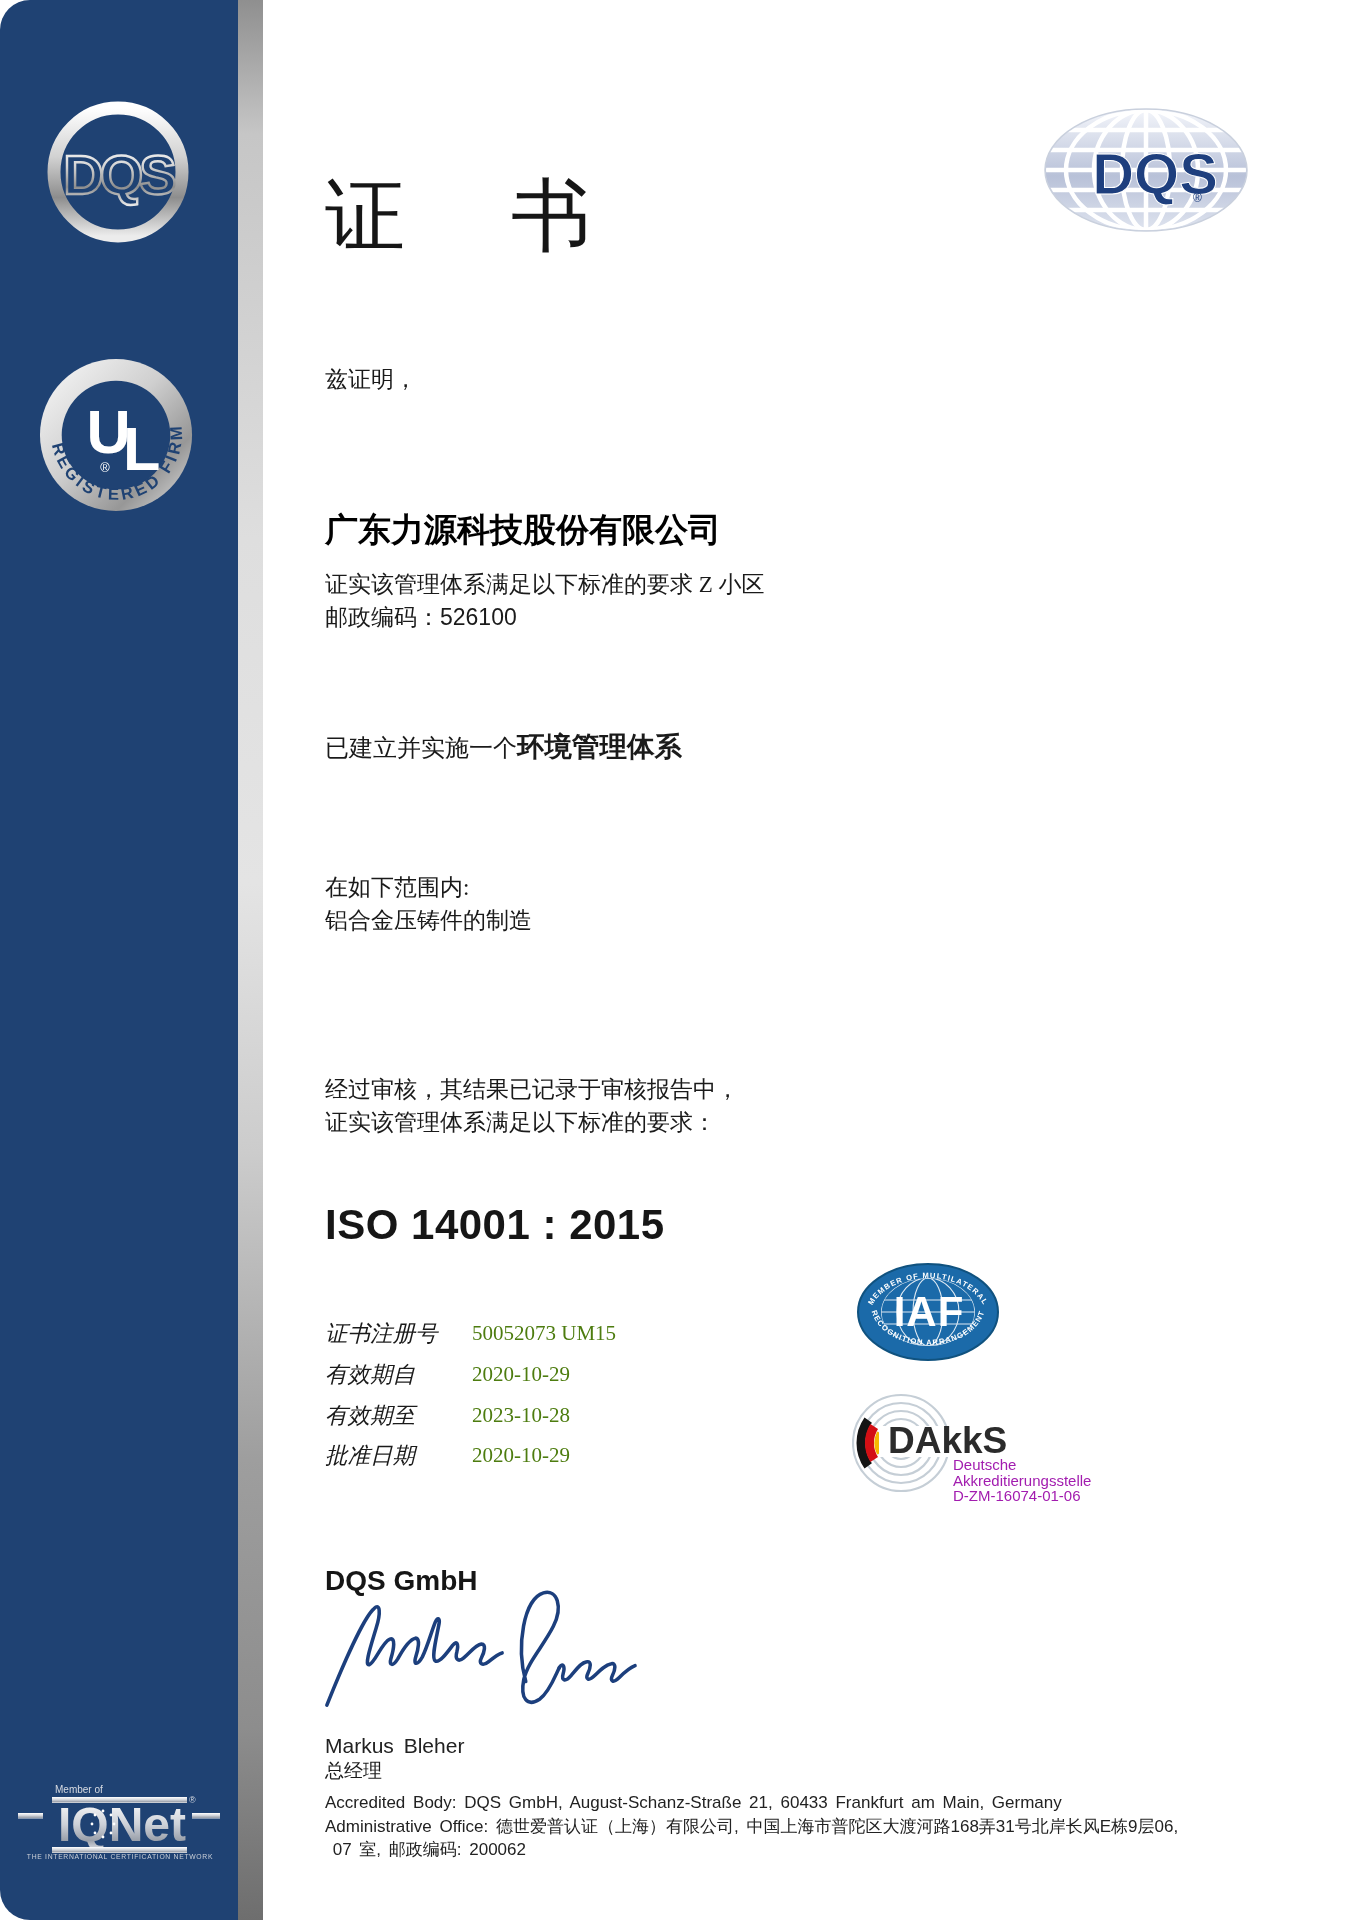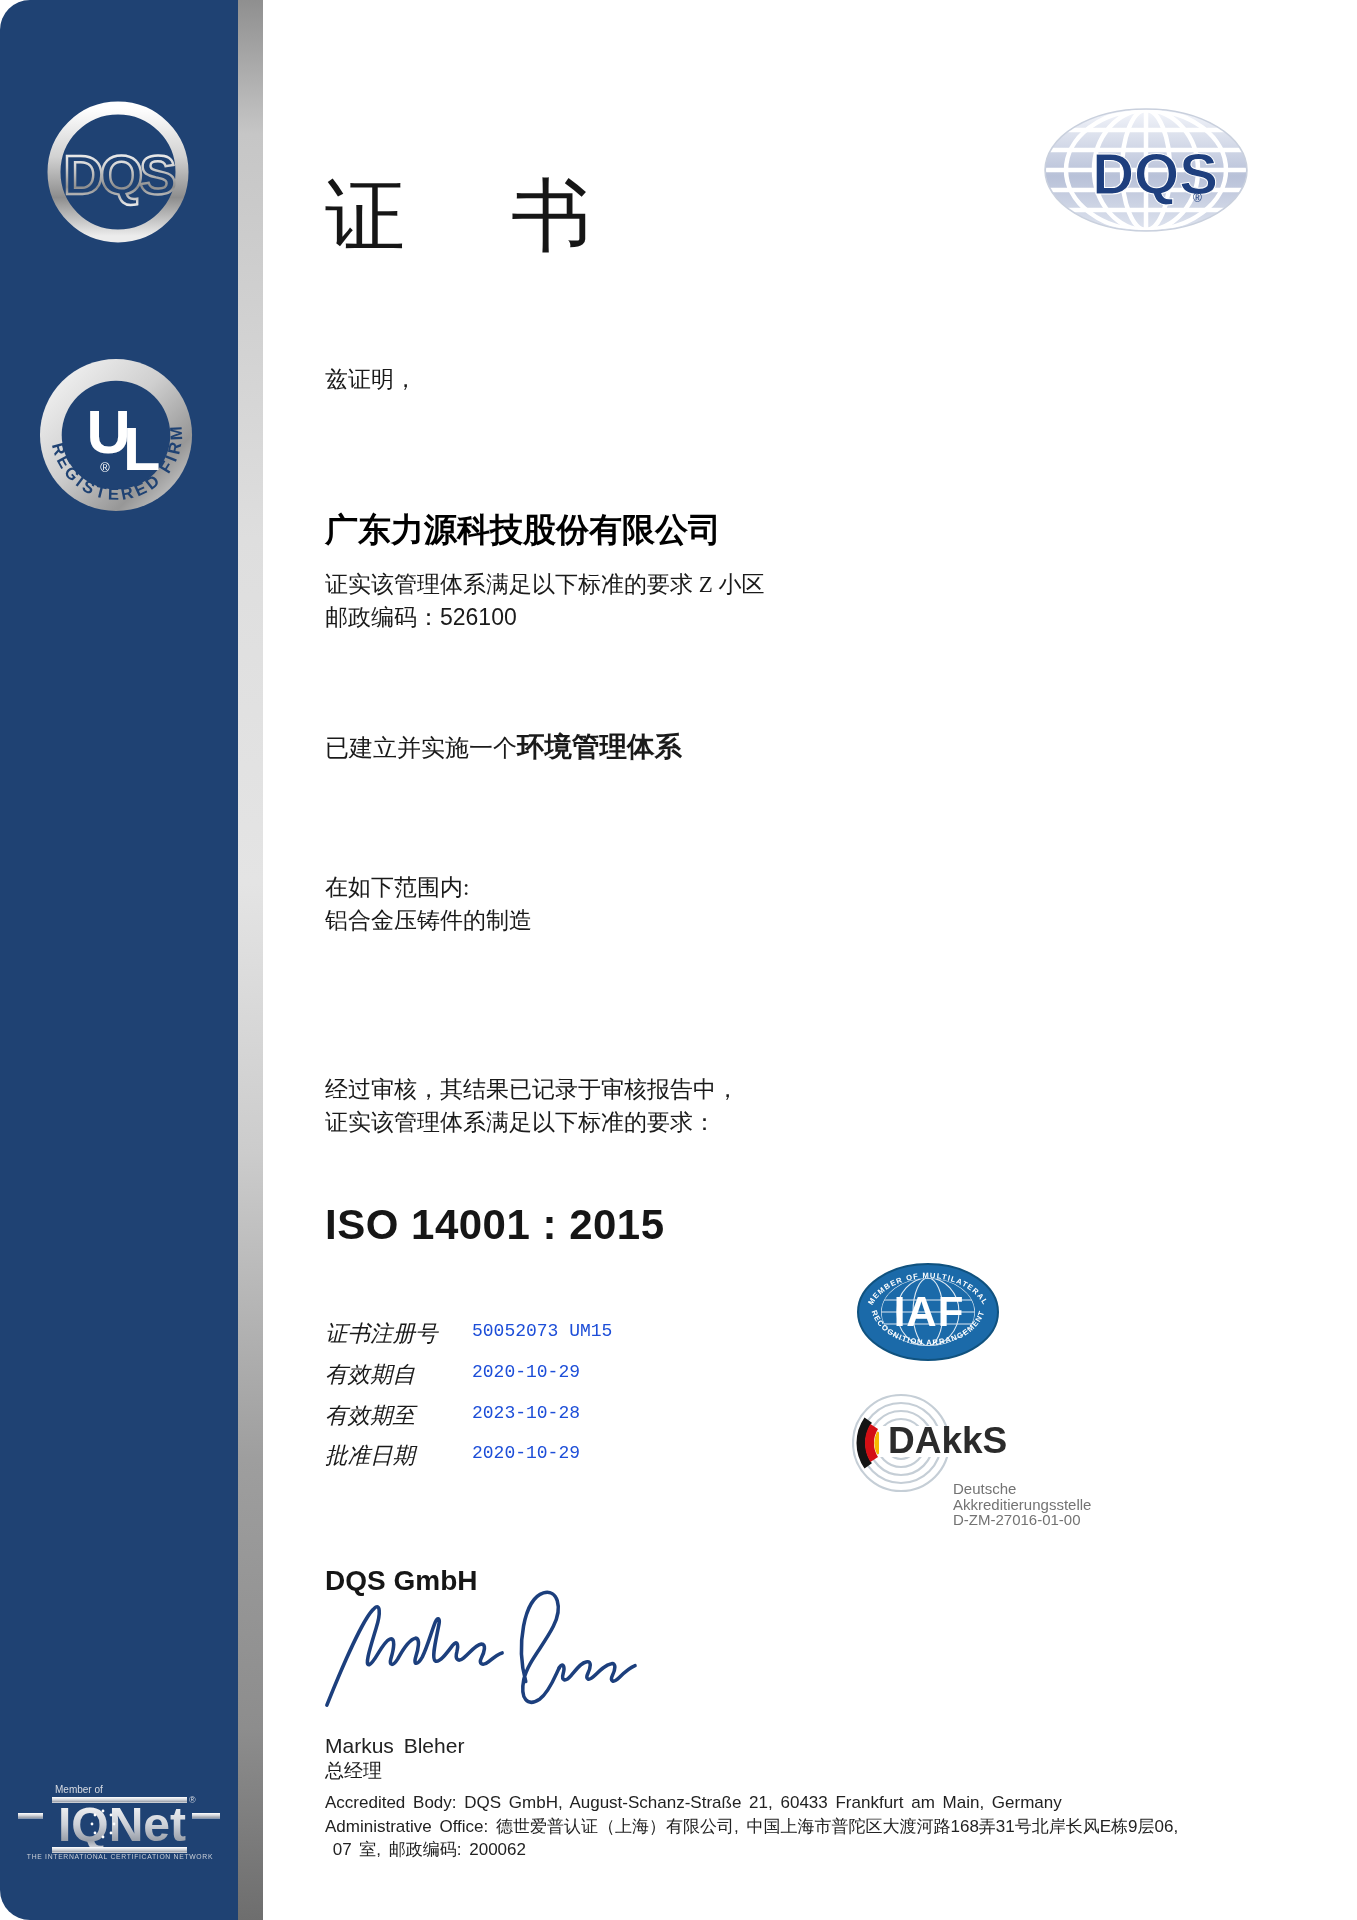--- a/index.html
+++ b/index.html
@@ -30,23 +30,23 @@
   .established b{font-size:27.5px;font-weight:700;}
   .scope-intro{left:325px;top:851px;font-size:23px;}
   .scope-text{left:325px;top:884px;font-size:23px;}
   .audit1{left:325px;top:1053px;font-size:23px;}
   .audit2{left:325px;top:1086px;font-size:23px;}
   .iso{left:325px;top:1157px;font-family:"Liberation Sans", sans-serif;font-size:42px;
       font-weight:700;letter-spacing:0.5px;color:#161616;}
   .details{left:325px;top:1320px;width:420px;}
   .detail-row{display:flex;height:40.8px;align-items:flex-start;}
   .detail-label{width:147px;font-size:22.5px;font-style:italic;}
-  .detail-value{font-family:Liberation Mono, monospace;font-size:18px;color:#1d4ed8;}
+  .detail-value{font-family:Liberation Serif, serif;font-size:21px;color:#4d7c0f;}
   .dakks-text{left:953px;top:1457px;font-family:"Liberation Sans", sans-serif;
-      font-size:15px;line-height:15.6px;color:#737373;margin-top:24px;}
+      font-size:15px;line-height:15.6px;color:#a21caf;}
   .issuer{left:325px;top:1534px;font-family:"Liberation Sans", sans-serif;
       font-size:28px;font-weight:700;color:#161616;margin-top:29px;}
   .signer-name{left:325px;top:1712px;font-family:"Liberation Sans", sans-serif;
       font-size:21px;word-spacing:4px;color:#222;}
   .signer-title{left:325px;top:1740px;font-size:19px;}
   .footer{left:325px;top:1791px;width:930px;font-family:"Liberation Sans", sans-serif;
       font-size:17px;line-height:23.6px;color:#222;word-spacing:3px;}
   .footer p{margin:0;white-space:pre-wrap;}
 </style>
 </head>
@@ -246,21 +246,21 @@
         <path d="M 16.2,27.1 A 40,40 0 0 0 16.2,72.9" stroke="#141414" stroke-width="9"></path>
         <path d="M 22.2,33.5 A 31,31 0 0 0 22.2,66.5" stroke="#d40f14" stroke-width="9"></path>
         <path d="M 29.1,40.4 A 22,22 0 0 0 29.1,59.6" stroke="#f6b800" stroke-width="9"></path>
       </g>
       <rect x="27" y="33" width="145" height="31" fill="#ffffff"></rect>
       <text x="36" y="60" font-family="Liberation Sans, sans-serif" font-size="37" font-weight="bold" fill="#2b2b2b">DAkkS</text>
     </svg>
     <div class="abs dakks-text">
       <div>Deutsche</div>
       <div>Akkreditierungsstelle</div>
-      <div>D-ZM-27016-01-00</div>
+      <div>D-ZM-16074-01-06</div>
     </div>
 
     <h4 class="abs issuer">DQS GmbH</h4>
 
     <svg class="logo sig-svg" viewBox="0 0 320 130" xmlns="http://www.w3.org/2000/svg">
       <g fill="none" stroke="#1c3f7d" stroke-width="3.6" stroke-linecap="round" stroke-linejoin="round">
         <path d="M6,124 C22,84 44,34 54,26 C60,20 61,30 56,46 C50,66 44,84 49,83 C55,81 62,60 70,57 C76,55 74,67 71,77 C69,84 73,85 78,77 C84,66 90,57 96,56 C101,56 99,67 96,76 C94,83 98,84 103,75 C108,65 112,50 116,40 C118,35 121,35 120,41 C117,57 112,76 116,79 C120,82 128,71 134,63 C138,58 140,62 138,70 C136,77 139,81 145,76 C152,70 157,63 163,62 C168,62 166,70 163,76 C160,82 164,85 170,80 C175,76 180,72 184,71"></path>
         <path d="M208,100 C198,64 206,16 226,10 C240,6 246,24 236,44 C226,64 210,80 206,98 C202,118 210,126 222,118 C232,111 238,94 242,86"></path>
         <path d="M242,86 C246,80 248,85 246,92 C244,99 248,101 254,94 C260,87 264,81 270,80 C275,79 274,86 271,92 C268,98 272,100 278,94 C284,88 289,83 295,82 C300,81 299,88 296,94 C293,100 297,102 303,96 C309,90 314,86 319,84"></path>
       </g>

